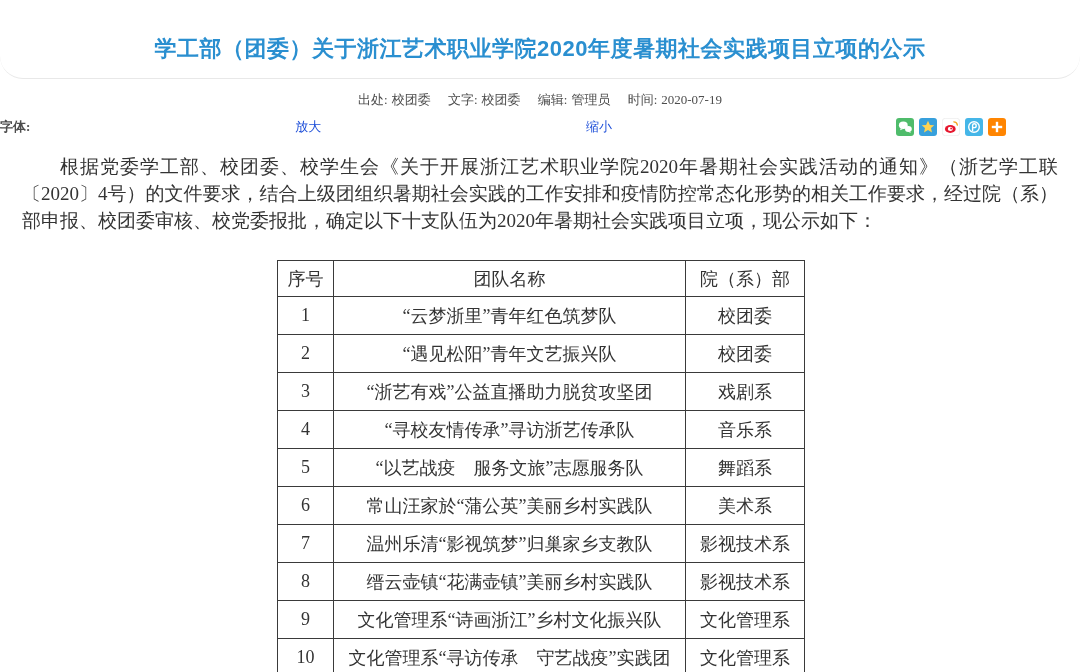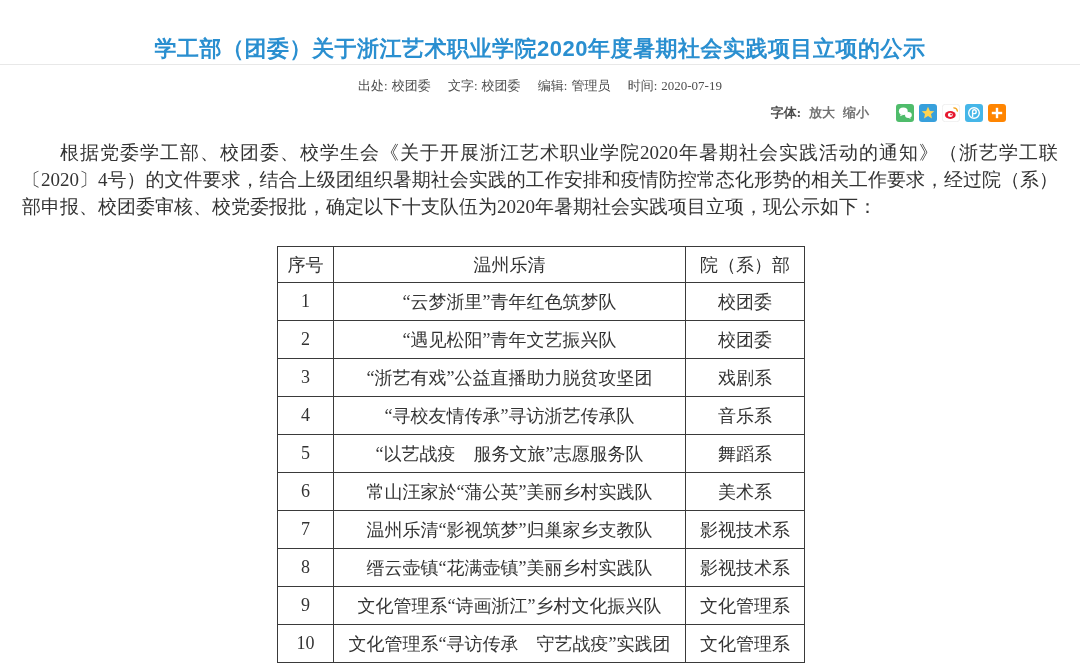--- a/index.html
+++ b/index.html
@@ -8,51 +8,52 @@
     position: relative;
     width: 1080px;
     height: 672px;
     background: #ffffff;
     overflow: hidden;
     font-family: "Liberation Serif", "DejaVu Serif", serif;
     color: #333333;
   }
   .title-block {
     padding-top: 34px;
-    padding-bottom: 0;
+    padding-bottom: 14px;
     border-bottom: 1px solid #e8e8e8;
     text-align: center;
+    border-radius: 23px;
   }
   .page-title {
     font-family: "Liberation Sans", "DejaVu Sans", sans-serif;
     font-size: 22px;
     font-weight: bold;
     color: #2a8fd0;
     letter-spacing: 0.5px;
   }
   .meta-line {
     margin-top: 12px;
     text-align: center;
     font-size: 13px;
     color: #4d4d4d;
   }
   .meta-line .meta-item { margin: 0 7px; text-align: right; }
   .meta-line .meta-label { margin-right: 4px; }
   .controls-line {
     margin-top: 8px;
     padding-right: 74px;
     display: flex;
-    justify-content: flex-end;
+    justify-content: space-between;
     align-items: center;
     font-size: 13px;
     color: #4d4d4d;
     height: 20px;
   }
   .font-label { font-weight: bold; margin-right: 8px; }
-  .font-link { margin-right: 8px; cursor: pointer; color: #737373; text-decoration: none; font-weight: bold; }
+  .font-link { margin-right: 8px; cursor: pointer; color: #1d4ed8; text-decoration: none; }
   .share-icons { display: flex; align-items: center; margin-left: 14px; }
   .share-icon { width: 18px; height: 18px; margin-left: 5px; cursor: pointer; display: block; }
   .share-icon svg { display: block; width: 18px; height: 18px; }
   .body-paragraph {
     margin: 16px 22px 0 22px;
     font-size: 19px;
     line-height: 27px;
     text-align: justify;
     text-indent: 2em;
     color: #333333;
@@ -153,21 +154,21 @@
   <div class="table-wrap">
     <table class="projects">
       <colgroup>
           <col class="col-no">
           <col class="col-name">
           <col class="col-dept">
         </colgroup>
       <tbody>
           <tr>
         <th>序号</th>
-        <th>温州乐清</th>
+        <th>团队名称</th>
         <th>院（系）部</th>
       </tr>
       <tr>
         <td>1</td>
         <td>“云梦浙里”青年红色筑梦队</td>
         <td>校团委</td>
       </tr>
       <tr>
         <td>2</td>
         <td>“遇见松阳”青年文艺振兴队</td>

